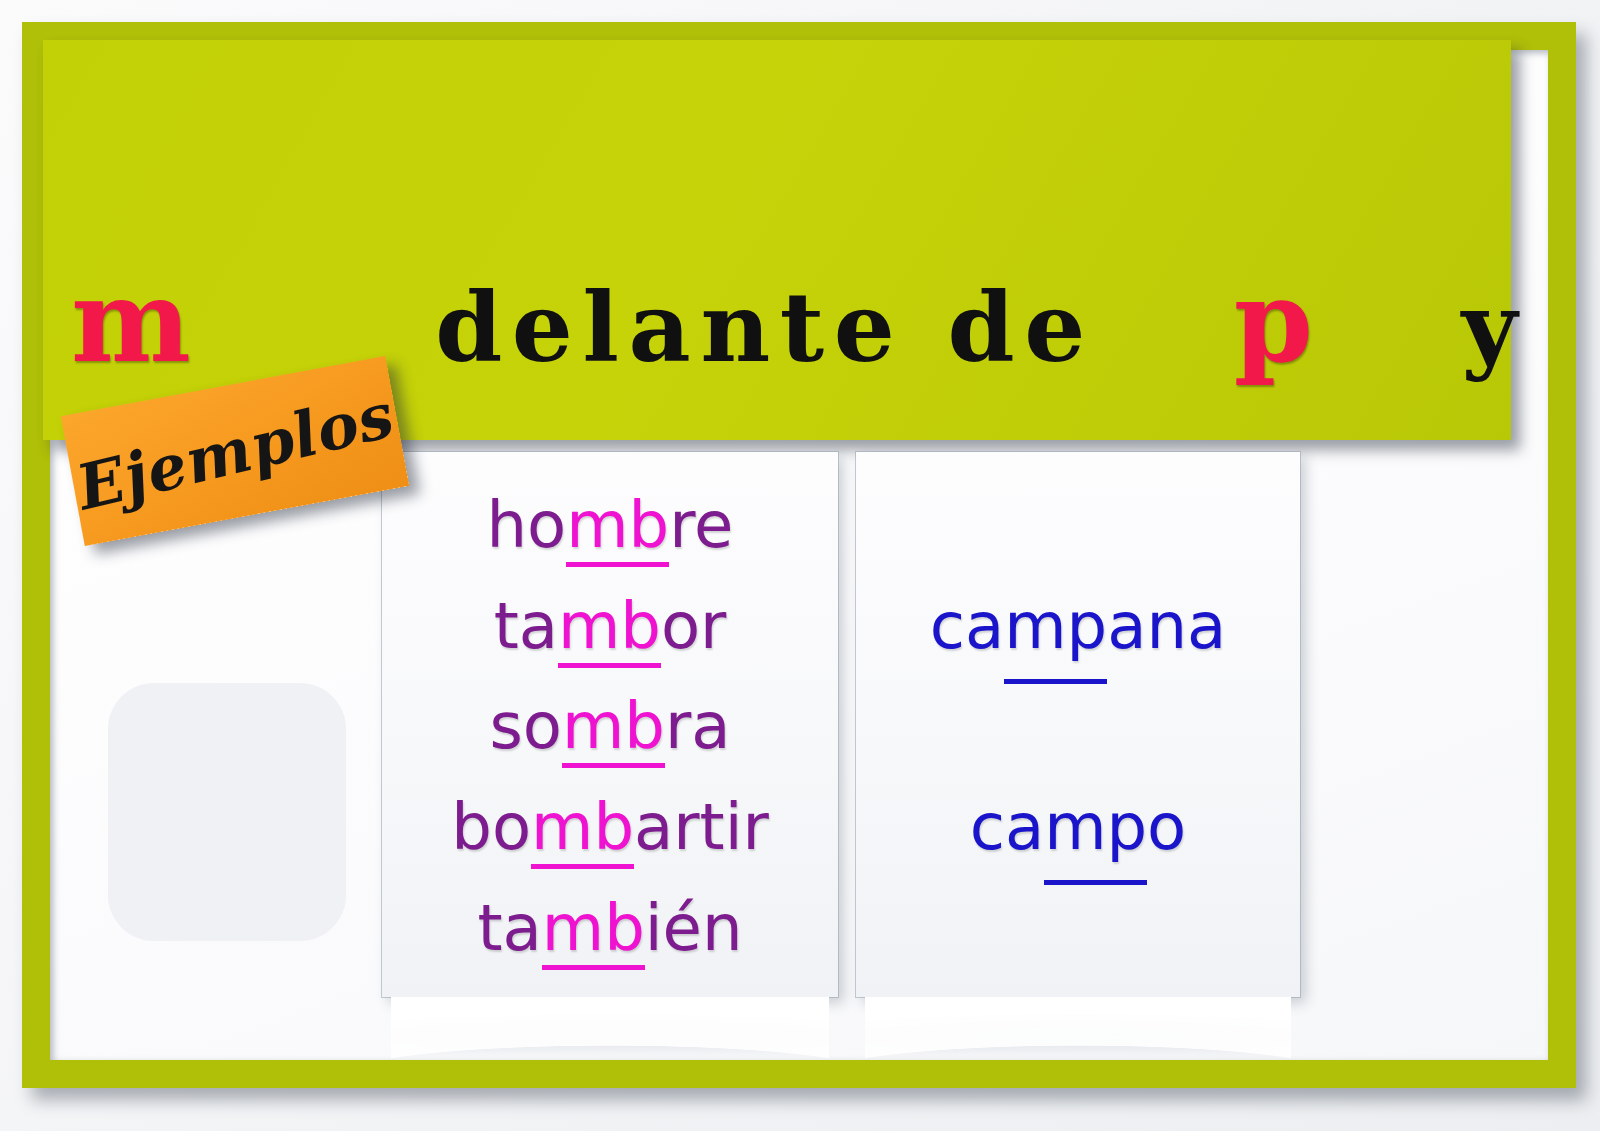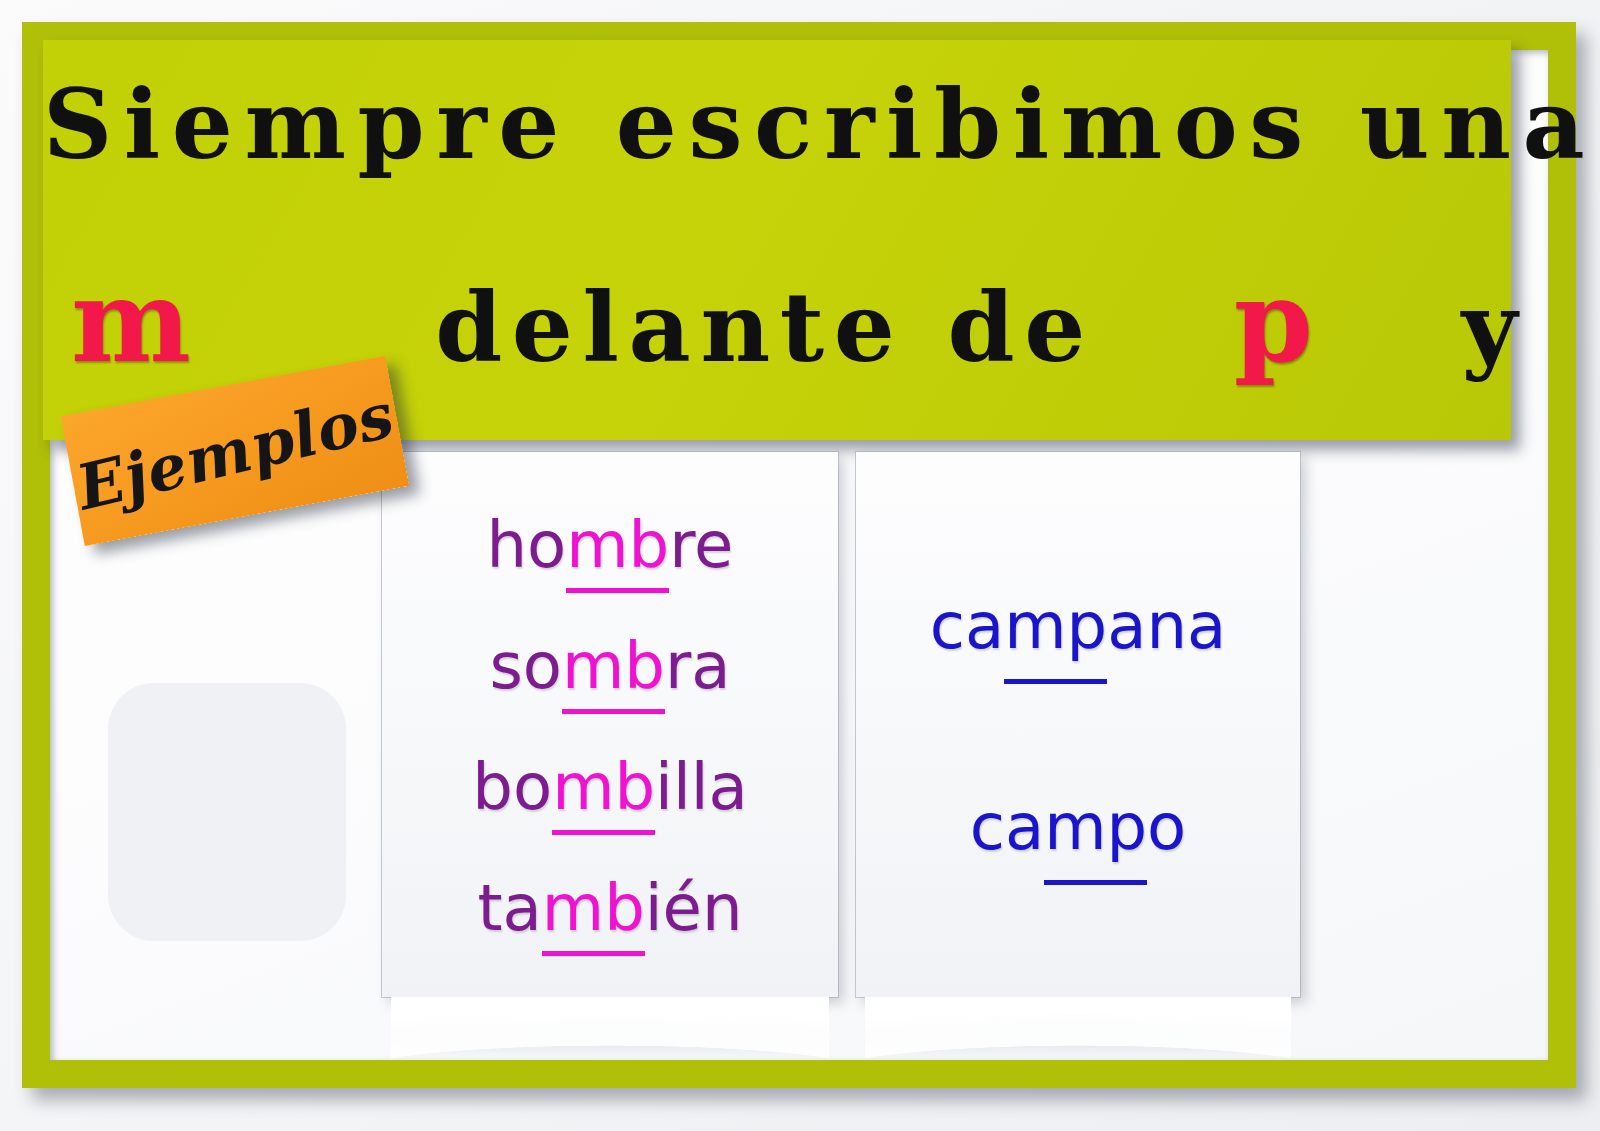--- a/index.html
+++ b/index.html
@@ -173,21 +173,21 @@
     font-size: 64px;
     line-height: 1.0;
     white-space: nowrap;
     text-shadow: 1px 2px 2px rgba(0,0,0,0.16);
   }
   
   #page-left .word { color: #7d1c8e; }
   #page-left .mark {
     color: #ef12d1;
     border-bottom: 5px solid #ef12d1;
-    padding-bottom: 6px;
+    padding-bottom: 0;
   }
   
   #page-right .word { color: #1a14ca; }
   #page-right .mark {
     color: #1a14ca;
     border-bottom: 5px solid #1a14ca;
     padding-bottom: 16px;
   }
 </style>
 </head>
@@ -196,21 +196,20 @@
 <div id="poster">
   <div id="page-bg"></div>
 
   <div id="frame">
     <div id="mat"></div>
   </div>
 
   <div id="watermark-shape"></div>
 
   <div id="title-box">
-    <div class="title-line" id="title-line-1">Siempre escribimos una</div>
 
     <div class="title-line" id="title-line-2">
       <span class="title-word hl-red">m</span>
       <span class="sp"></span>
       <span class="sp"></span>
       <span class="title-word">delante de</span>
       <span class="sp"></span>
       <span class="title-word hl-red">p</span>
       <span class="sp"></span>
       <span class="title-word">y</span>
@@ -219,22 +218,23 @@
     </div>
   </div>
 
   <div id="ejemplos-tag">
     <span id="ejemplos-label">Ejemplos</span>
   </div>
 
   <div class="word-page" id="page-left">
     <div class="word-list" id="list-left">
         <div class="word"><span>ho</span><span class="mark">mb</span><span>re</span></div>
+        <div class="word"><span>ta</span><span class="mark">mb</span><span>or</span></div>
         <div class="word"><span>so</span><span class="mark">mb</span><span>ra</span></div>
-        <div class="word"><span>bo</span><span class="mark">mb</span><span>illa</span></div>
+        <div class="word"><span>bo</span><span class="mark">mb</span><span>artir</span></div>
         <div class="word"><span>ta</span><span class="mark">mb</span><span>ién</span></div>
       </div>
     <div class="page-curve"></div>
   </div>
 
   <div class="word-page" id="page-right">
     <div class="word-list" id="list-right">
         <div class="word"><span>ca</span><span class="mark">mp</span><span>ana</span></div>
         <div class="word"><span>ca</span><span class="mark">mp</span><span>o</span></div>
       </div>

